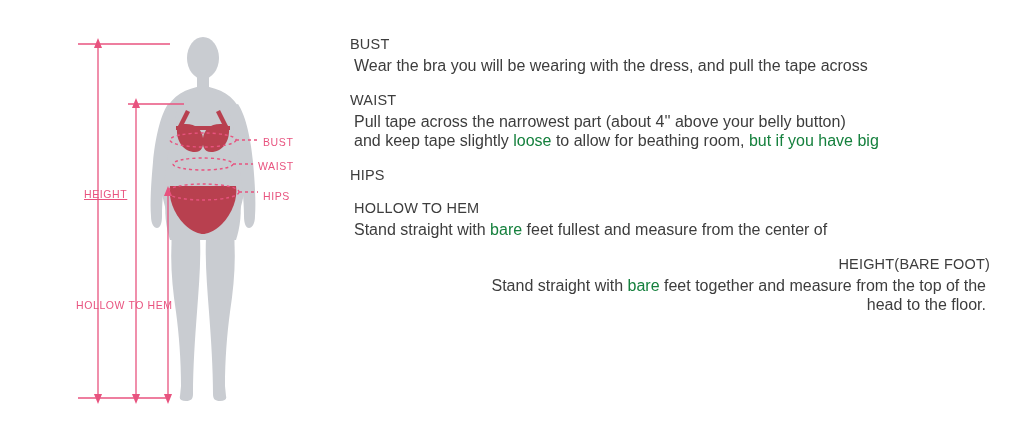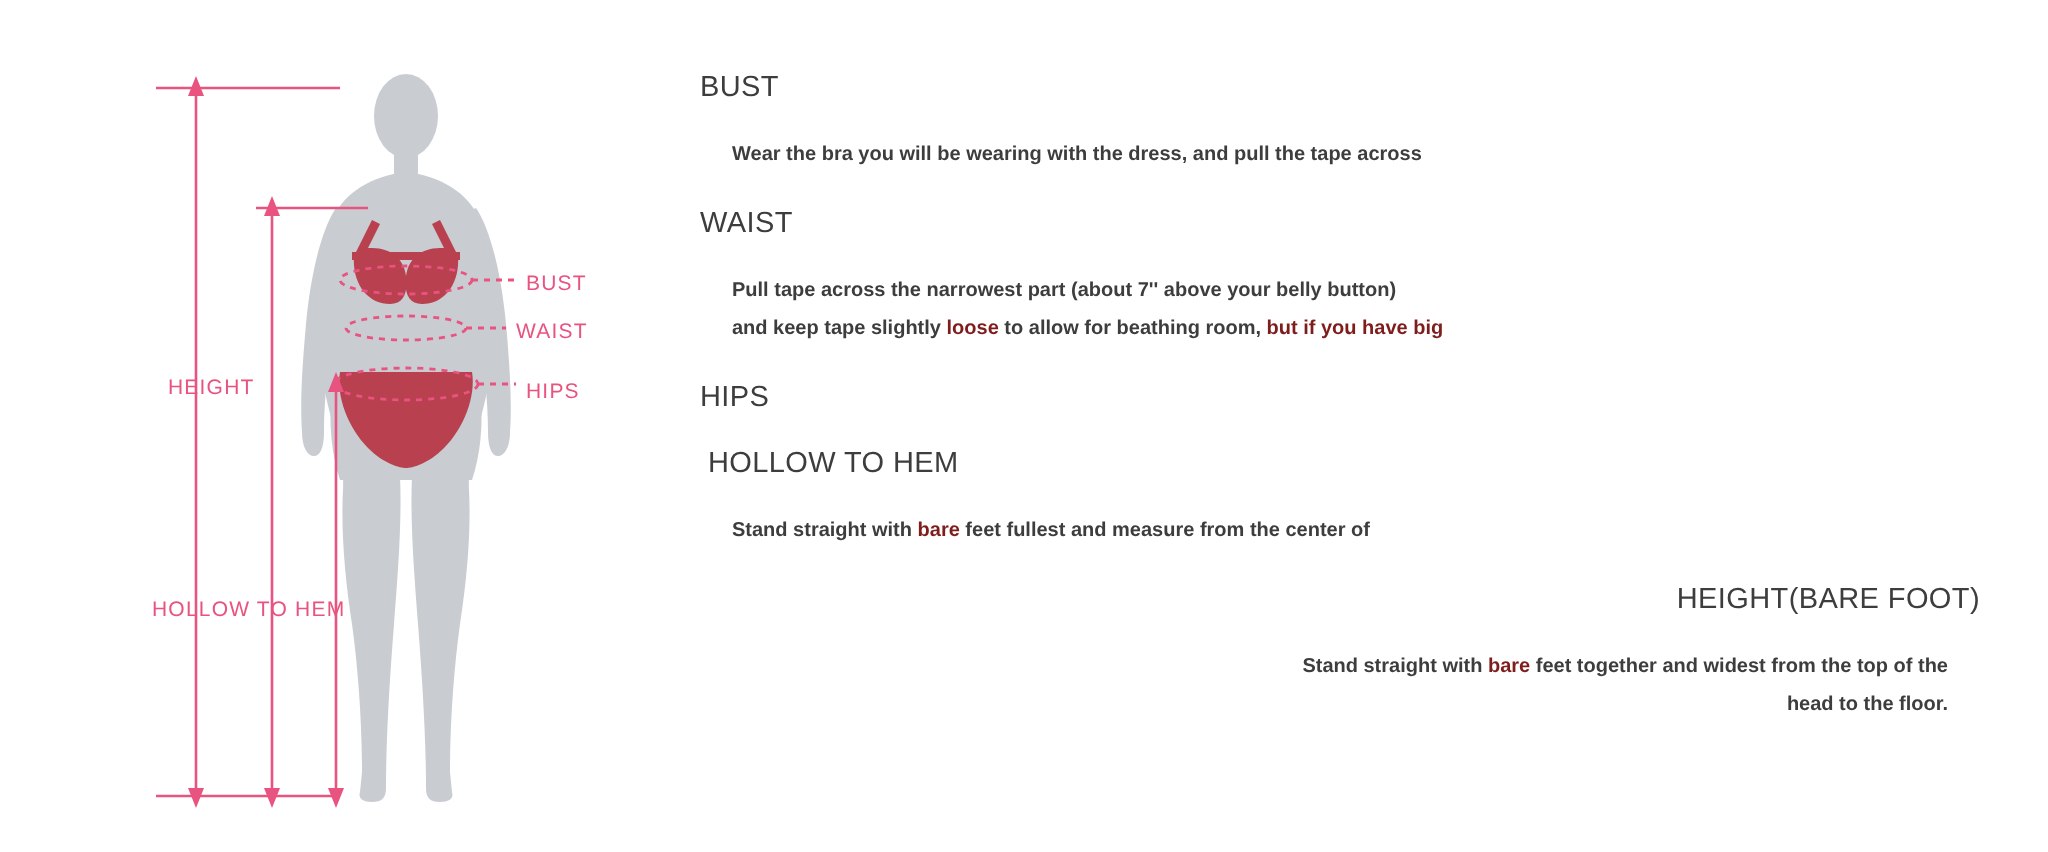--- a/index.html
+++ b/index.html
@@ -35,21 +35,21 @@
     position: absolute;
     font-size: 10.5px;
     letter-spacing: 0.6px;
     color: #e8537f;
     font-family: "Liberation Sans", sans-serif;
     white-space: nowrap;
   }
   .lbl-bust   { left: 263px; top: 136px; }
   .lbl-waist  { left: 258px; top: 160px; }
   .lbl-hips   { left: 263px; top: 190px; }
-  .lbl-height { left: 84px;  top: 188px; }
+  .lbl-height { left: 84px;  top: 188px; text-decoration: underline; }
   .lbl-hollow { left: 76px;  top: 299px; }
 
   
   .content {
     position: absolute;
     left: 350px;
     top: 36px;
     width: 640px;
   }
   .block {
@@ -57,28 +57,27 @@
   }
   .block:last-child { margin-bottom: 0; text-align: right; }
   .block h3 {
     margin: 0 0 4px 0;
     font-size: 14.5px;
     font-weight: normal;
     color: #3d3d3d;
     letter-spacing: 0.2px;
   }
   .block p {
-    margin: 16px;
-    font-size: 10px;
+    margin: 4px;
+    font-size: 16px;
     line-height: 19px;
     color: #3d3d3d;
-    font-weight: bold;
   }
   .hl {
-    color: #7f1d1d;
+    color: #15803d;
   }
   .indent-title { padding-left: 4px; }
 </style>
 </head>
 <body>
 
 <div class="page">
 
   <div class="diagram">
     <svg width="340" height="426" viewBox="0 0 340 426" xmlns="http://www.w3.org/2000/svg">
@@ -179,28 +178,28 @@
     <span class="diagram-label lbl-hollow">HOLLOW TO HEM</span>
   </div>
 
   <div class="content" id="sections-root">
       <div class="block">
         <h3>BUST</h3>
         <p><span>Wear the bra you will be wearing with the dress, and pull the tape across</span><br></p>
       </div>
       <div class="block">
         <h3>WAIST</h3>
-        <p><span>Pull tape across the narrowest part (about 7'' above your belly button)</span><br><span>and keep tape slightly </span><span class="hl">loose</span><span> to allow for beathing room, </span><span class="hl">but if you have big</span><br></p>
+        <p><span>Pull tape across the narrowest part (about 4'' above your belly button)</span><br><span>and keep tape slightly </span><span class="hl">loose</span><span> to allow for beathing room, </span><span class="hl">but if you have big</span><br></p>
       </div>
       <div class="block">
         <h3>HIPS</h3>
       </div>
       <div class="block">
         <h3 class="indent-title">HOLLOW TO HEM</h3>
         <p><span>Stand straight with </span><span class="hl">bare</span><span> feet fullest and measure from the center of</span><br></p>
       </div>
       <div class="block">
         <h3>HEIGHT(BARE FOOT)</h3>
-        <p><span>Stand straight with </span><span class="hl">bare</span><span> feet together and widest from the top of the</span><br><span>head to the floor.</span></p>
+        <p><span>Stand straight with </span><span class="hl">bare</span><span> feet together and measure from the top of the</span><br><span>head to the floor.</span></p>
       </div>
     </div>
 
 </div>
 
 </body></html>

